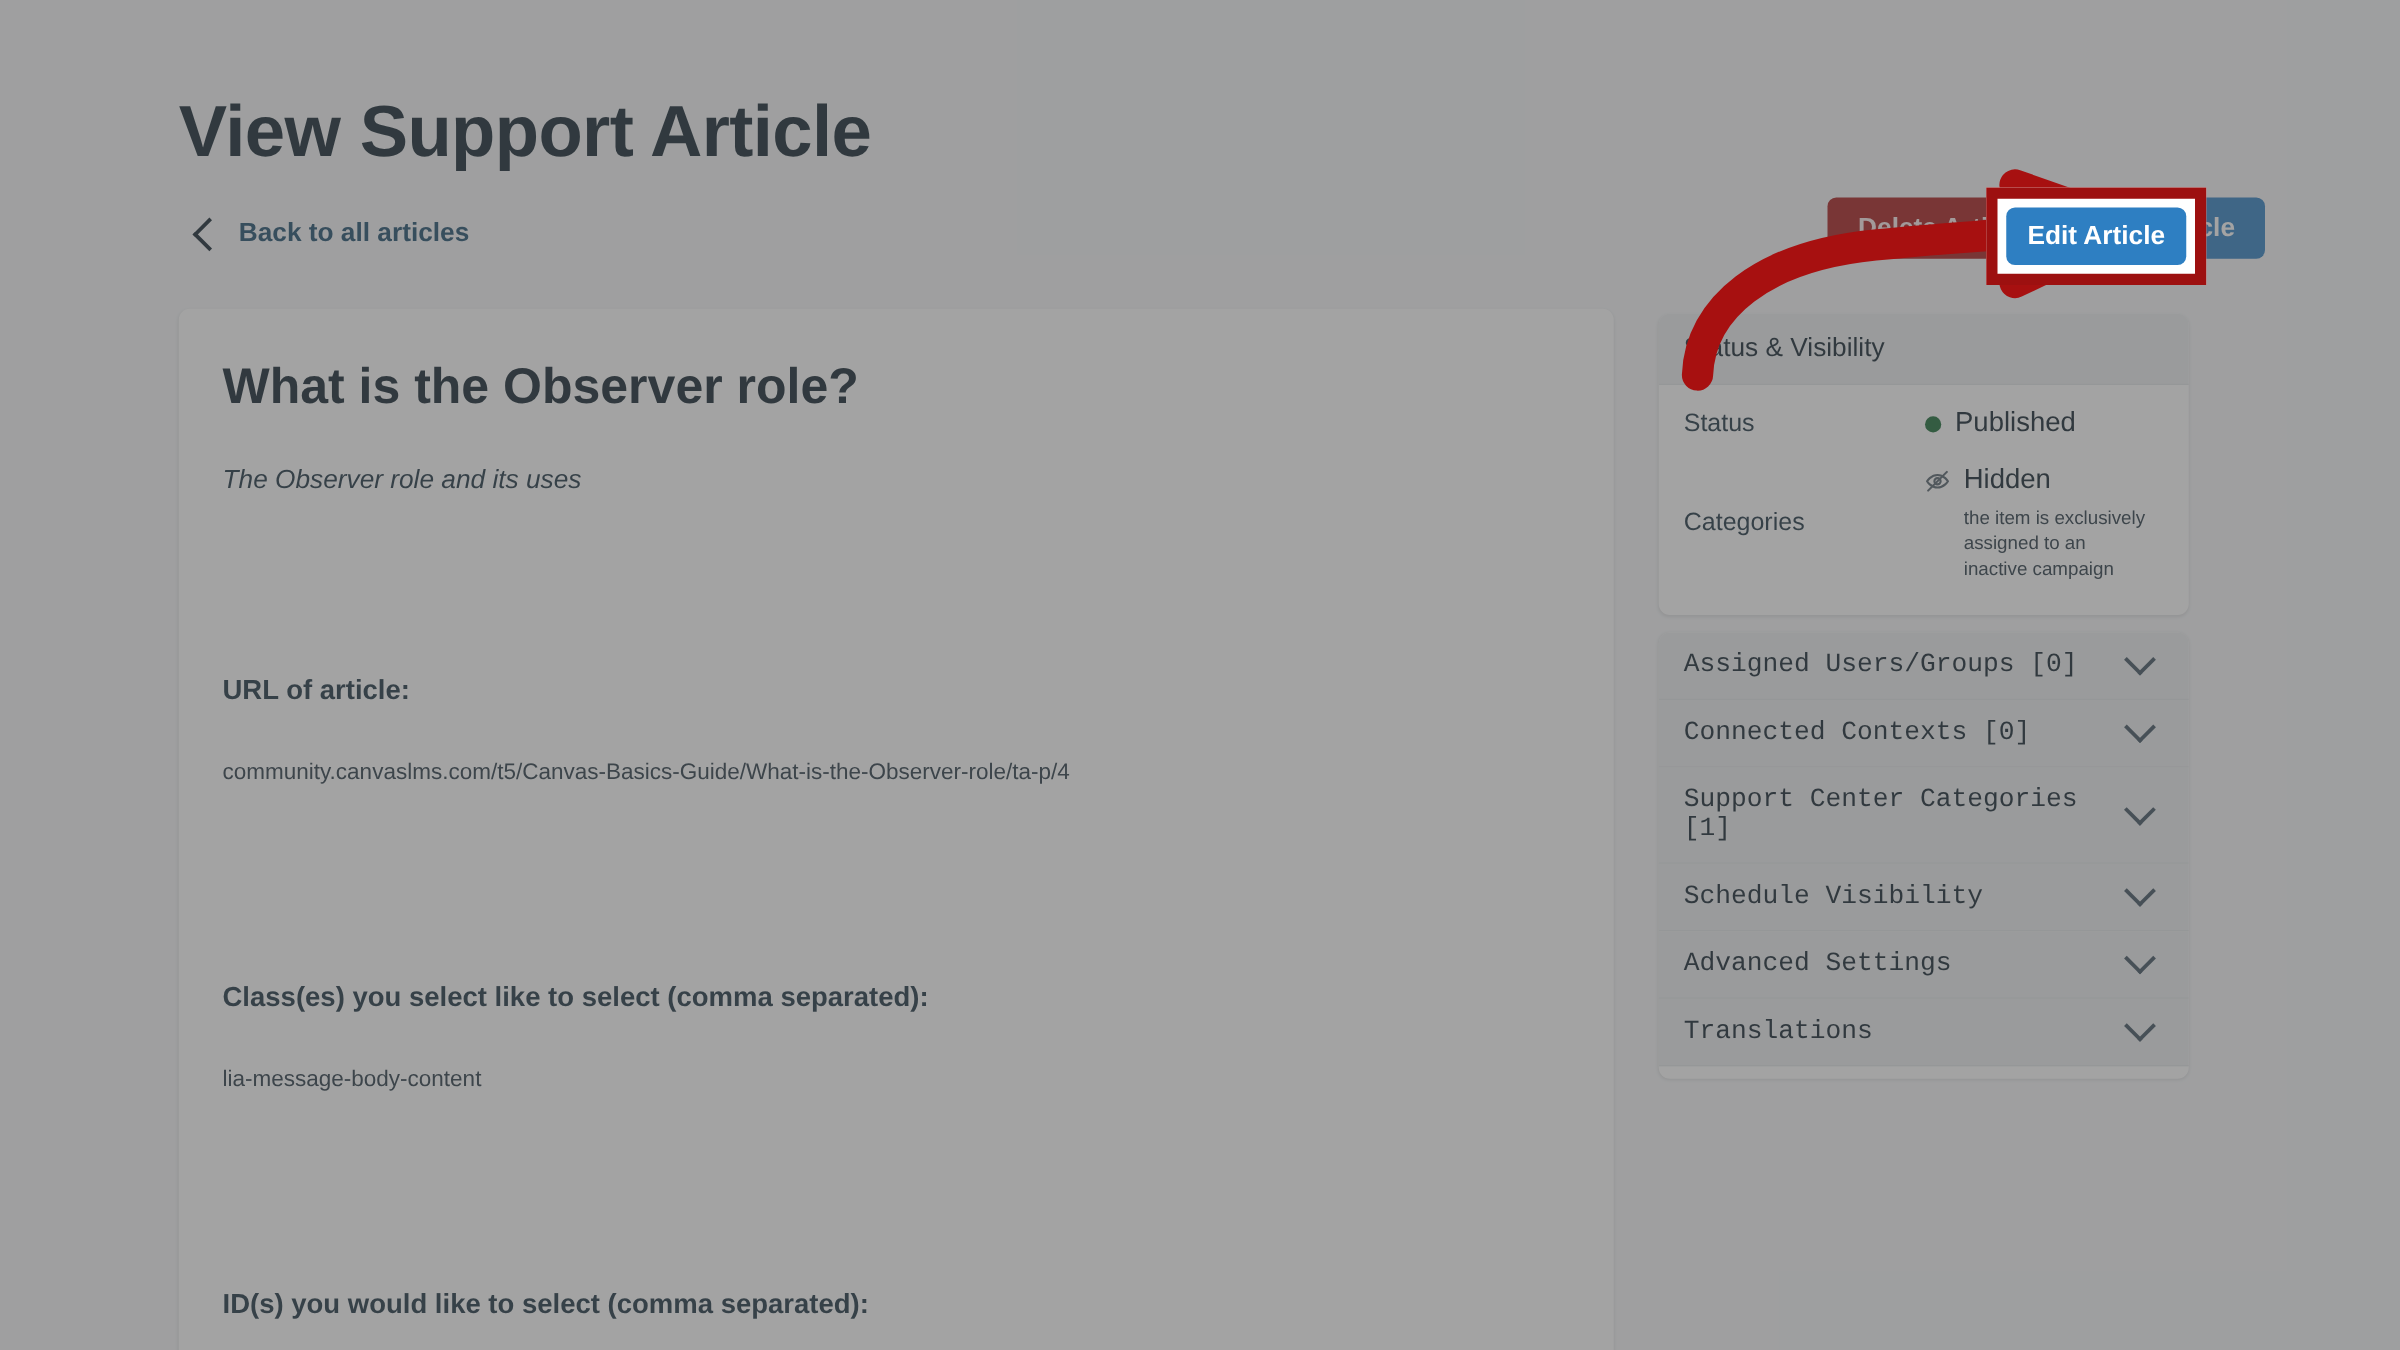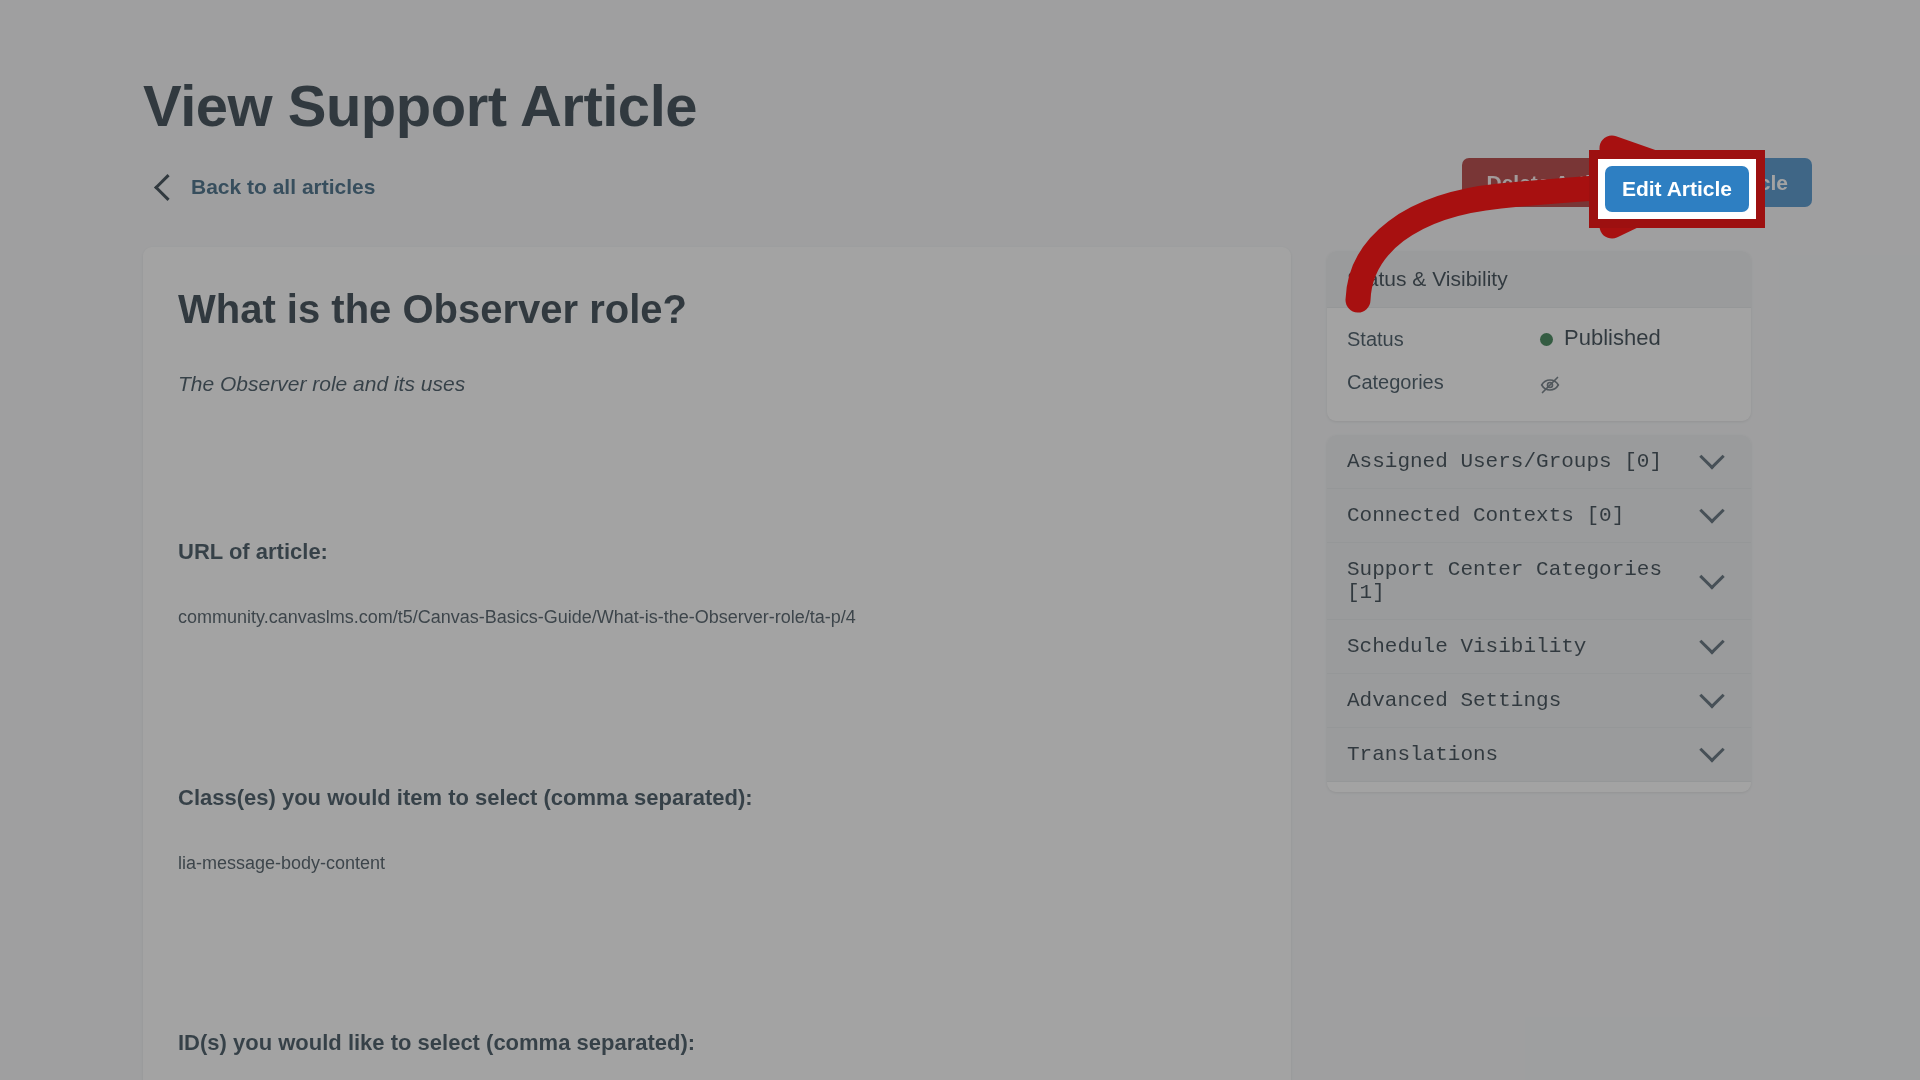--- a/index.html
+++ b/index.html
@@ -302,21 +302,21 @@
     <button class="btn" id="edit-article-button">Edit Article</button>
   </div>
 
   <div id="article-card">
     <div id="article-heading">What is the Observer role?</div>
     <div id="article-subtitle">The Observer role and its uses</div>
 
     <div class="field-label" id="url-label">URL of article:</div>
     <div class="field-value" id="url-value">community.canvaslms.com/t5/Canvas-Basics-Guide/What-is-the-Observer-role/ta-p/4</div>
 
-    <div class="field-label" id="classes-label">Class(es) you would item to select (comma separated):</div>
+    <div class="field-label" id="classes-label">Class(es) you select like to select (comma separated):</div>
     <div class="field-value" id="classes-value">lia-message-body-content</div>
 
     <div class="field-label" id="ids-label">ID(s) you would like to select (comma separated):</div>
   </div>
 
   <div id="sidebar">
 
     <div id="status-panel">
       <div id="status-panel-header">Status &amp; Visibility</div>
       <div id="status-panel-body">
@@ -332,20 +332,24 @@
         </div>
 
         <div class="status-row">
           <div class="status-key">Categories</div>
           <div class="status-val">
             <svg class="eye-off-icon" viewBox="0 0 24 24" fill="none" stroke="currentColor" stroke-width="2" stroke-linecap="round">
               <path d="M2 12s3.5-6 10-6 10 6 10 6-3.5 6-10 6S2 12 2 12z"></path>
               <circle cx="12" cy="12" r="3"></circle>
               <line x1="3" y1="21" x2="21" y2="3"></line>
             </svg>
+            <div>
+              <div class="status-val-text">Hidden</div>
+              <div id="visibility-note">the item is exclusively assigned to an inactive campaign</div>
+            </div>
           </div>
         </div>
 
       </div>
     </div>
 
     <div id="accordion">
       <div class="accordion-item">
         <span class="accordion-label">Assigned Users/Groups [0]</span>
         <span class="chev-down"></span>

